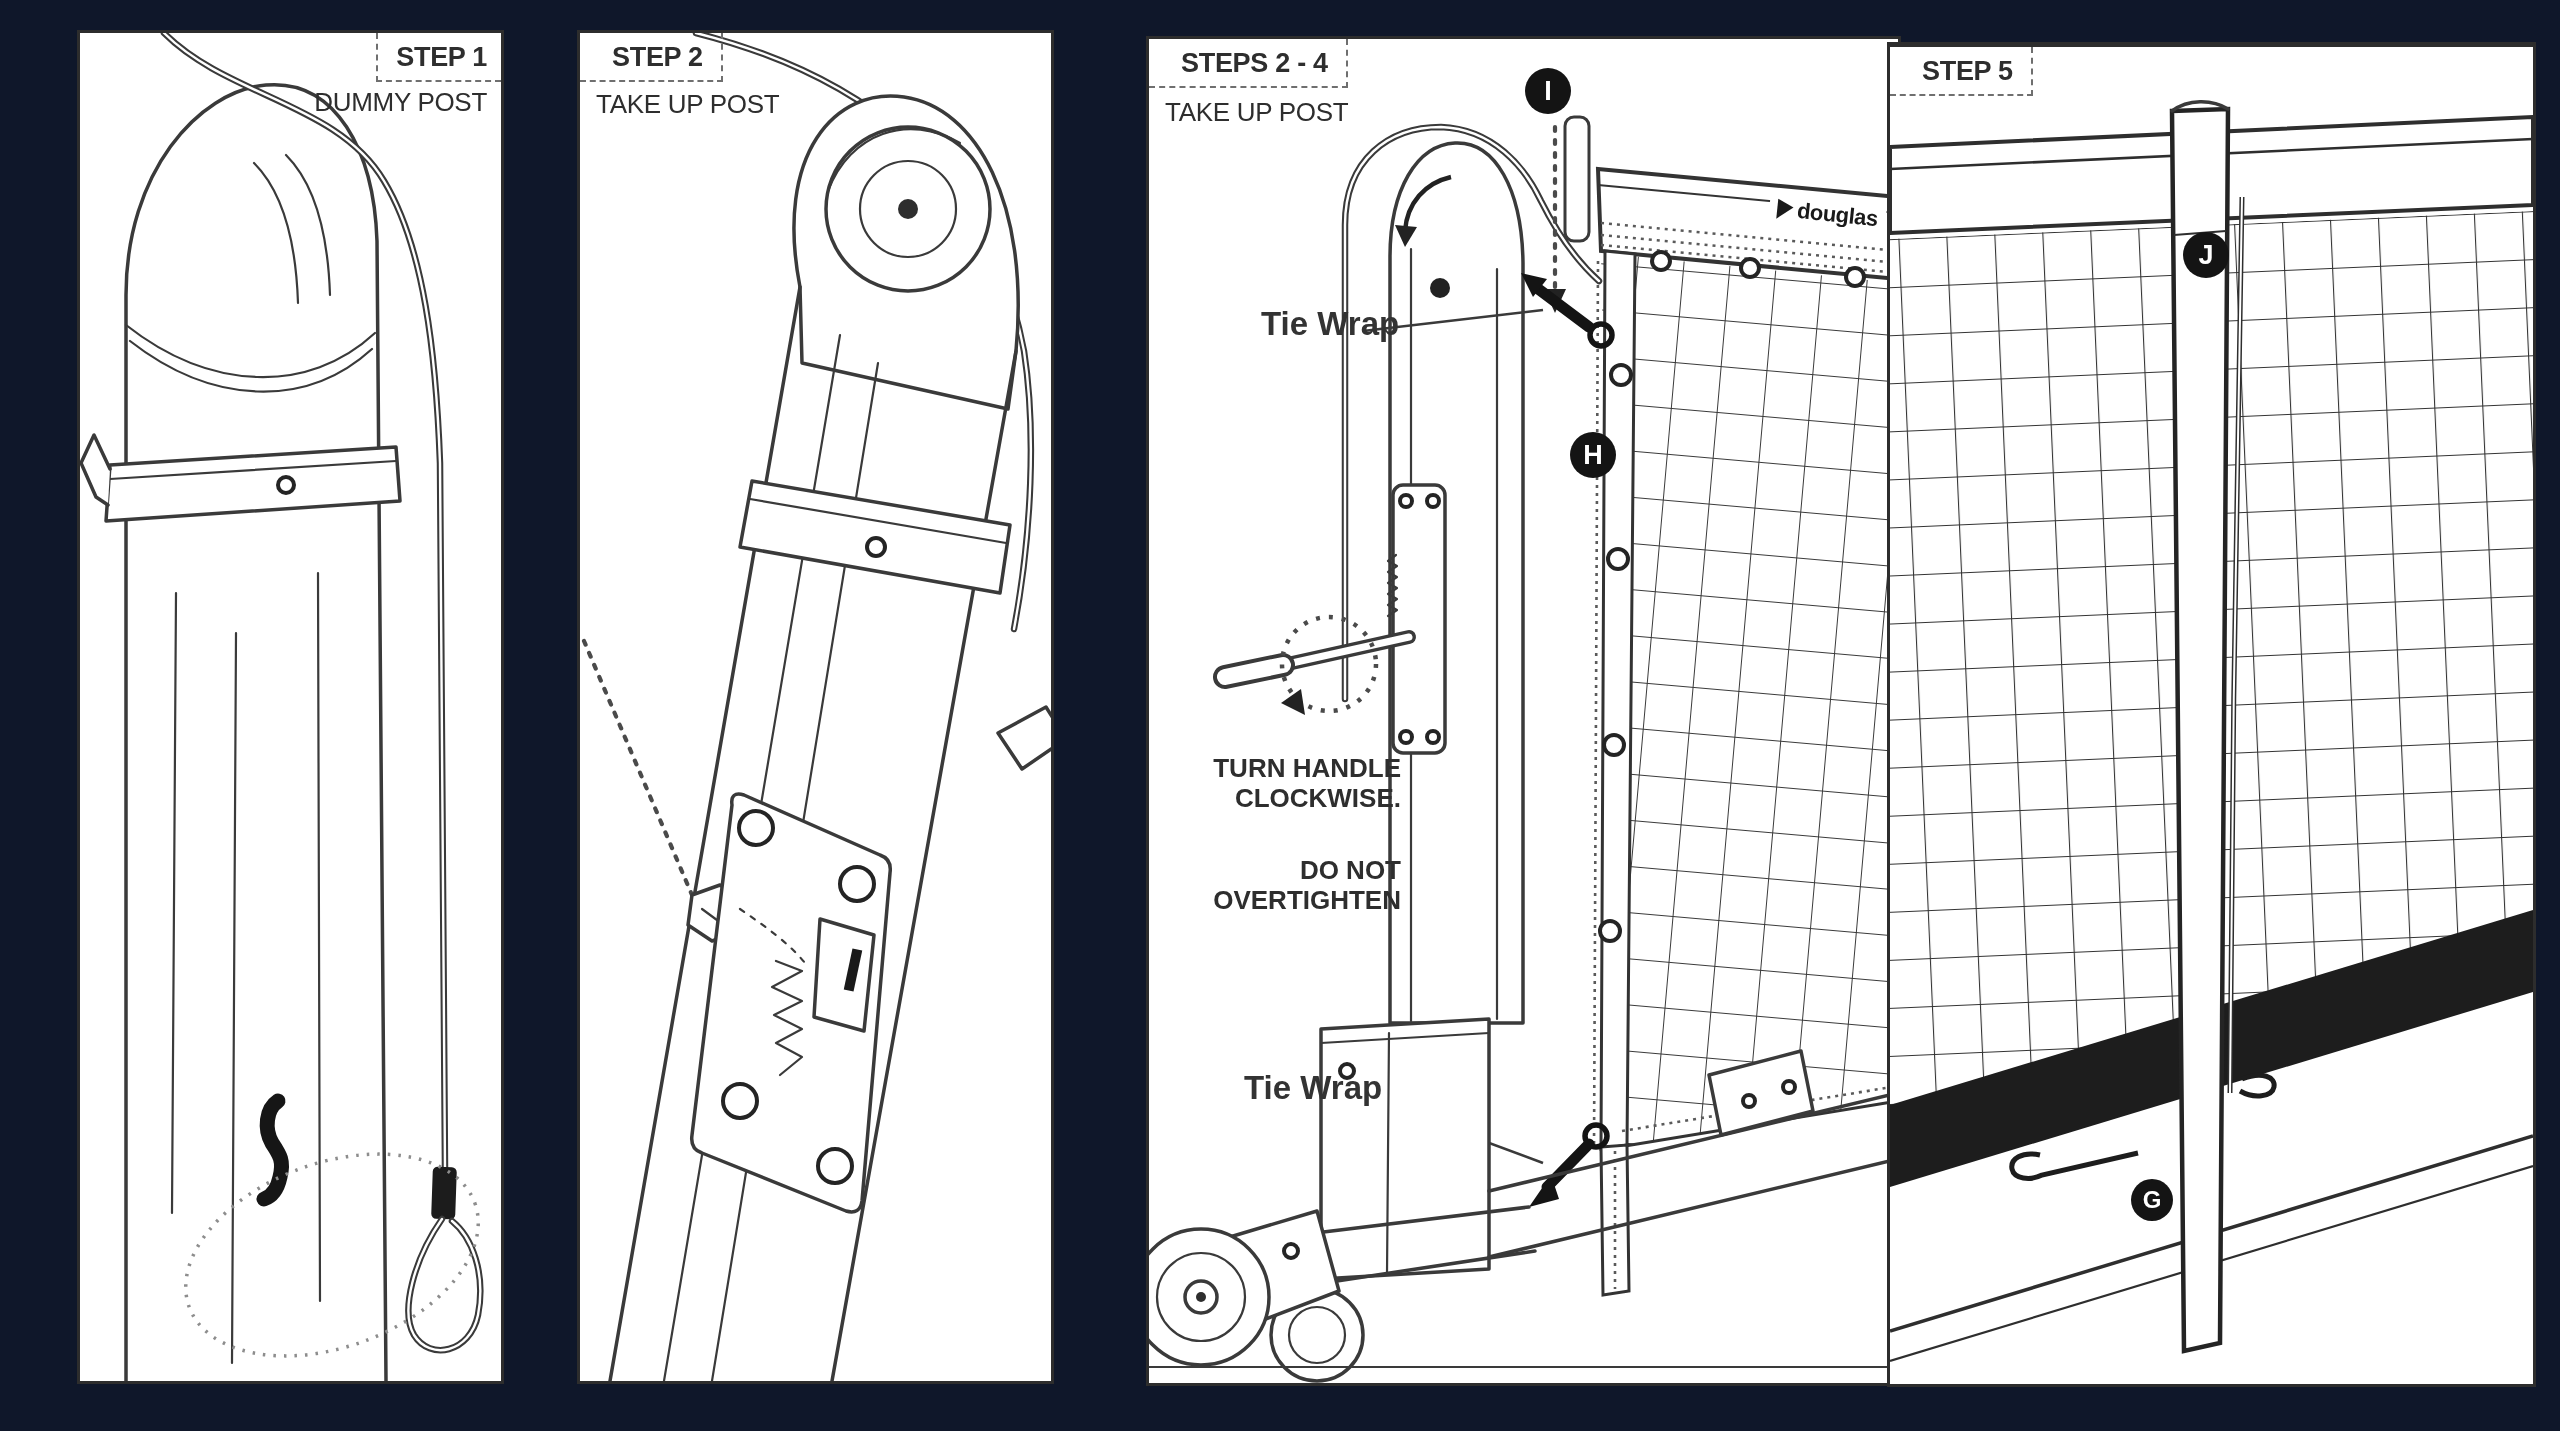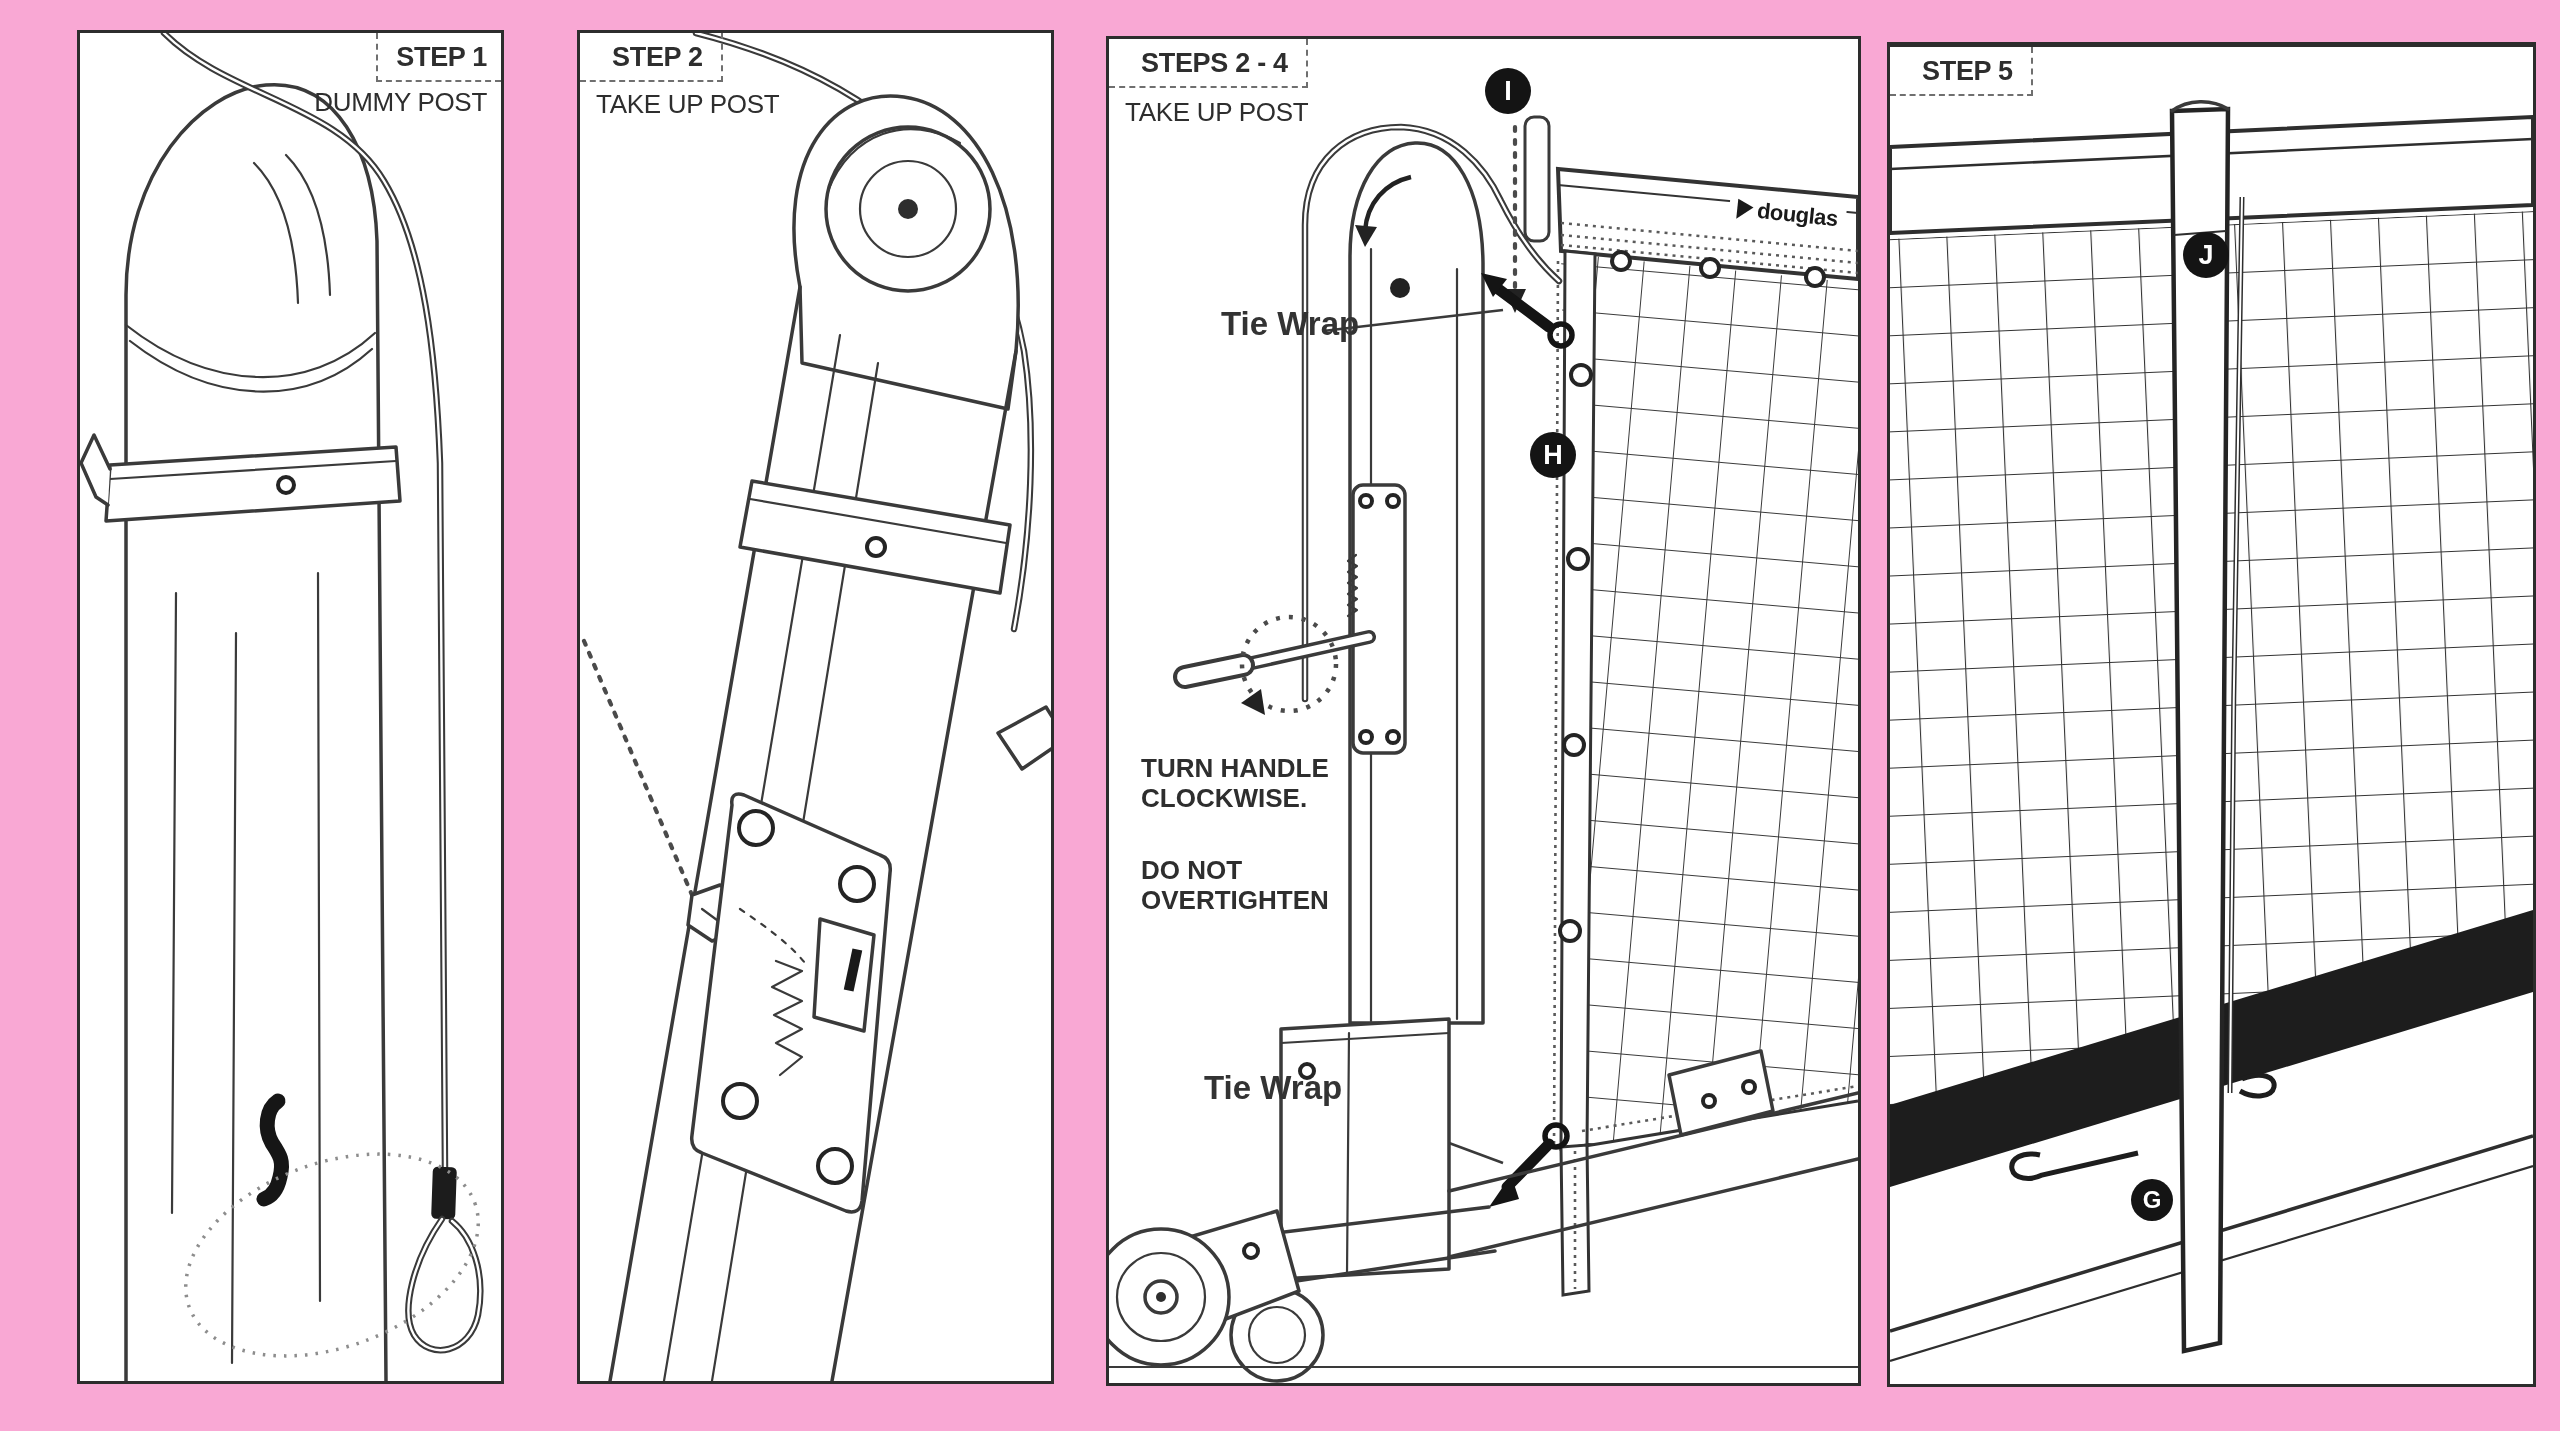--- a/index.html
+++ b/index.html
@@ -1,16 +1,16 @@
 <!DOCTYPE html>
 <html><head>
 <meta charset="utf-8">
 <style>
   html,body{margin:0;padding:0;background:#ffffff;}
-  .canvas{position:relative;width:2560px;height:1431px;background:#f9a8d4;
+  .canvas{position:relative;width:2560px;height:1431px;background:#0f172a;
           font-family:"Liberation Sans", sans-serif;color:#2e2e2e;overflow:hidden;}
   .panel{position:absolute;background:#ffffff;border:3px solid #2d2d2d;overflow:hidden;}
   .panel svg{position:absolute;left:0;top:0;}
   
   .stepbox{position:absolute;font-weight:bold;font-size:27px;letter-spacing:-0.3px;
            padding:9px 18px 7px 32px;color:#2e2e2e;white-space:nowrap;}
   .stepbox.tl{left:0;top:0;border-right:2px dashed #6f6f6f;border-bottom:2px dashed #6f6f6f;}
   .stepbox.tr{right:0;top:0;border-left:2px dashed #6f6f6f;border-bottom:2px dashed #6f6f6f;
               padding:9px 14px 7px 18px;}
   .paneltitle{position:absolute;font-weight:normal;font-size:26px;letter-spacing:-0.3px;
@@ -114,21 +114,21 @@
 
       <path class="ln thin" d="M196 928 l26 10 l-30 16 l30 14 l-28 14 l28 14 l-26 14 l26 14 l-22 18"></path>
       <path class="lnf" d="M240 886 l54 16 l-10 96 l-50 -14 z"></path>
       <rect x="268" y="916" width="10" height="42" fill="#1a1a1a" transform="rotate(12 273 937)"></rect>
       <path class="ln thin" d="M160 876 C 186 894 212 912 228 934" stroke-dasharray="5 8"></path>
     </svg>
     <div class="stepbox tl">STEP 2</div>
     <div class="paneltitle" style="left:16px;top:56px;">TAKE UP POST</div>
   </div>
 
-  <div class="panel" style="left:1106px;top:36px;width:749px;height:1344px;">
+  <div class="panel" style="left:1146px;top:36px;width:749px;height:1344px;text-align:right;">
     <svg viewBox="0 0 749 1344" width="749" height="1344">
       <defs>
         <pattern id="mesh3" width="46" height="46" patternUnits="userSpaceOnUse" patternTransform="rotate(5)">
           <path d="M0 0 H46 M0 0 V46" stroke="#3a3a3a" stroke-width="2" fill="none"></path>
         </pattern>
         <clipPath id="meshclip3">
             <polygon points="452,214 749,244 749,1062 470,1108"></polygon>
           </clipPath>
       </defs>
 

